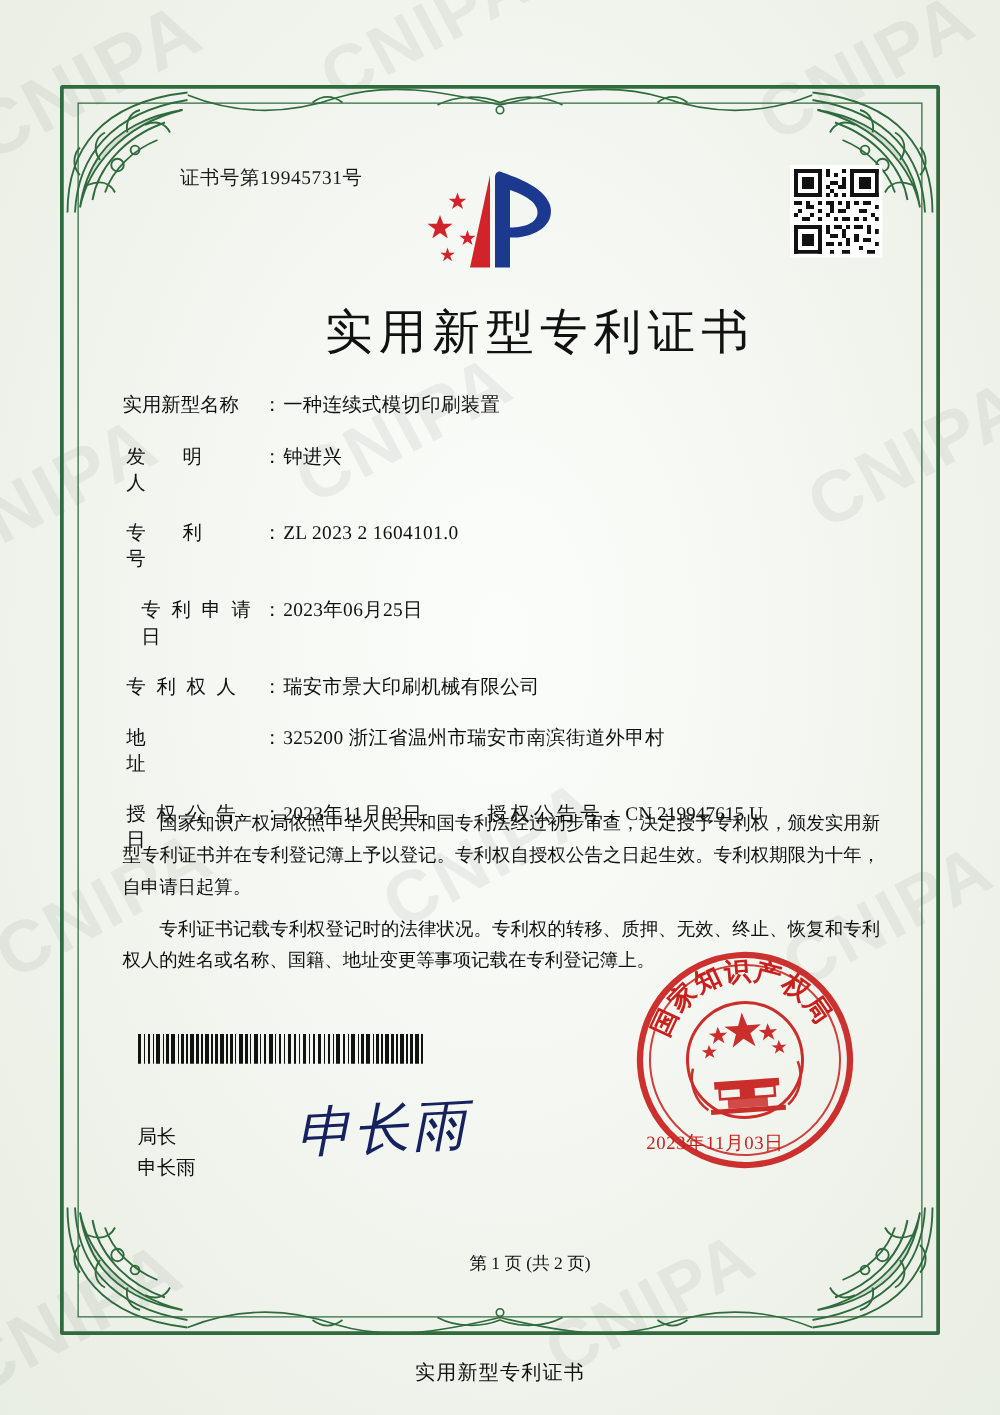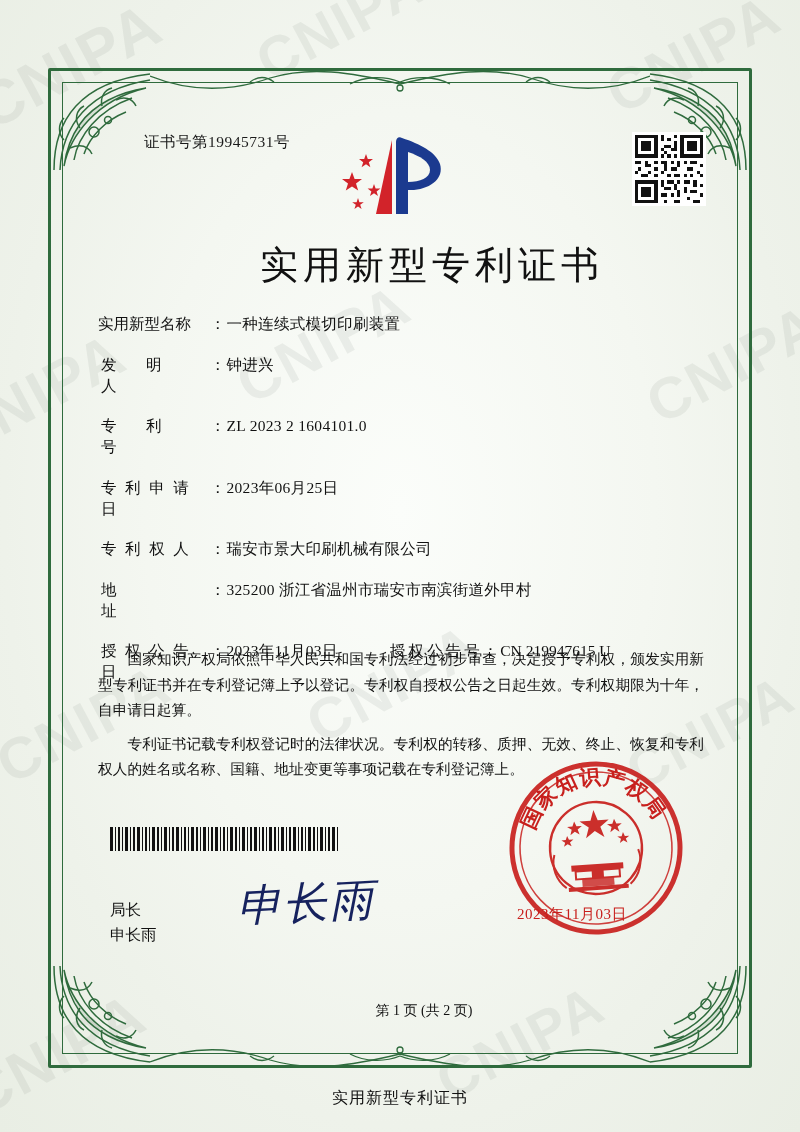--- a/index.html
+++ b/index.html
@@ -432,21 +432,21 @@
       <div class="frow">
         <span class="flabel">
           <span style="letter-spacing:1.9em; padding-left:0.2em;">专利号</span>
         </span>
         <span class="fsep">：</span>
         <span class="fval">ZL 2023 2 1604101.0</span>
       </div>
 
       <div class="frow">
         <span class="flabel">
-          <span style="letter-spacing:0.55em; padding-left:0.2em;">专利申请日</span>
+          <span style="letter-spacing:0.55em; padding-left:0.2em;margin-left:12px;">专利申请日</span>
         </span>
         <span class="fsep">：</span>
         <span class="fval">2023年06月25日</span>
       </div>
 
       <div class="frow">
         <span class="flabel">
           <span style="letter-spacing:0.55em; padding-left:0.2em;">专利权人</span>
         </span>
         <span class="fsep">：</span>

